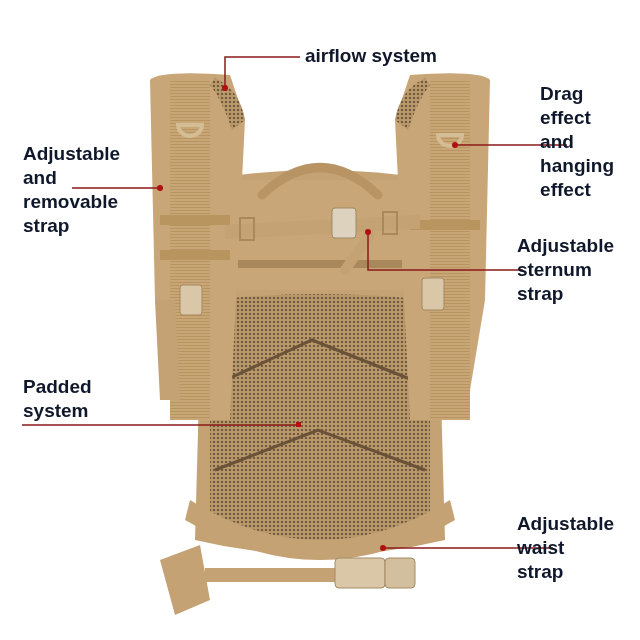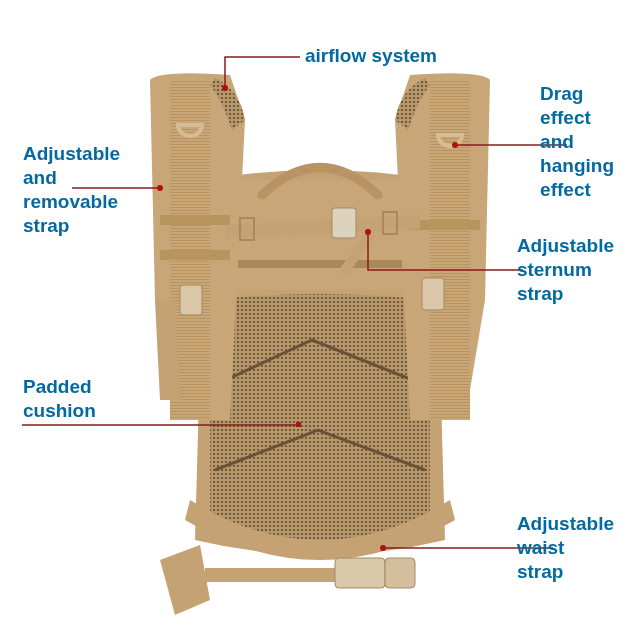--- a/index.html
+++ b/index.html
@@ -2,21 +2,21 @@
 <html><head>
 <meta charset="utf-8">
 <style>
   html, body { margin: 0; padding: 0; background: #ffffff; }
   #stage {
     position: relative; width: 640px; height: 640px; overflow: hidden;
     background: #ffffff; font-family: "Liberation Sans", sans-serif;
   }
   .label {
     position: absolute; font-weight: bold; font-size: 19px; line-height: 24px;
-    color: #0369a1; white-space: pre-line;
+    color: #0f172a; white-space: pre-line;
   }
   .label.right { text-align: left; }
   svg#art { position: absolute; left: 0; top: 0; }
 </style>
 </head>
 <body>
 
 <div id="stage">
 
   <svg id="art" width="640" height="640" viewBox="0 0 640 640">
@@ -110,18 +110,18 @@
 strap</div>
   <div class="label right" style="right:26px; top:82px;">Drag
 effect
 and
 hanging
 effect</div>
   <div class="label right" style="right:26px; top:234px;">Adjustable
 sternum
 strap</div>
   <div class="label" style="left:23px; top:375px;">Padded
-cushion</div>
+system</div>
   <div class="label right" style="right:26px; top:512px;">Adjustable
 waist
 strap</div>
 
 </div>
 
 </body></html>

